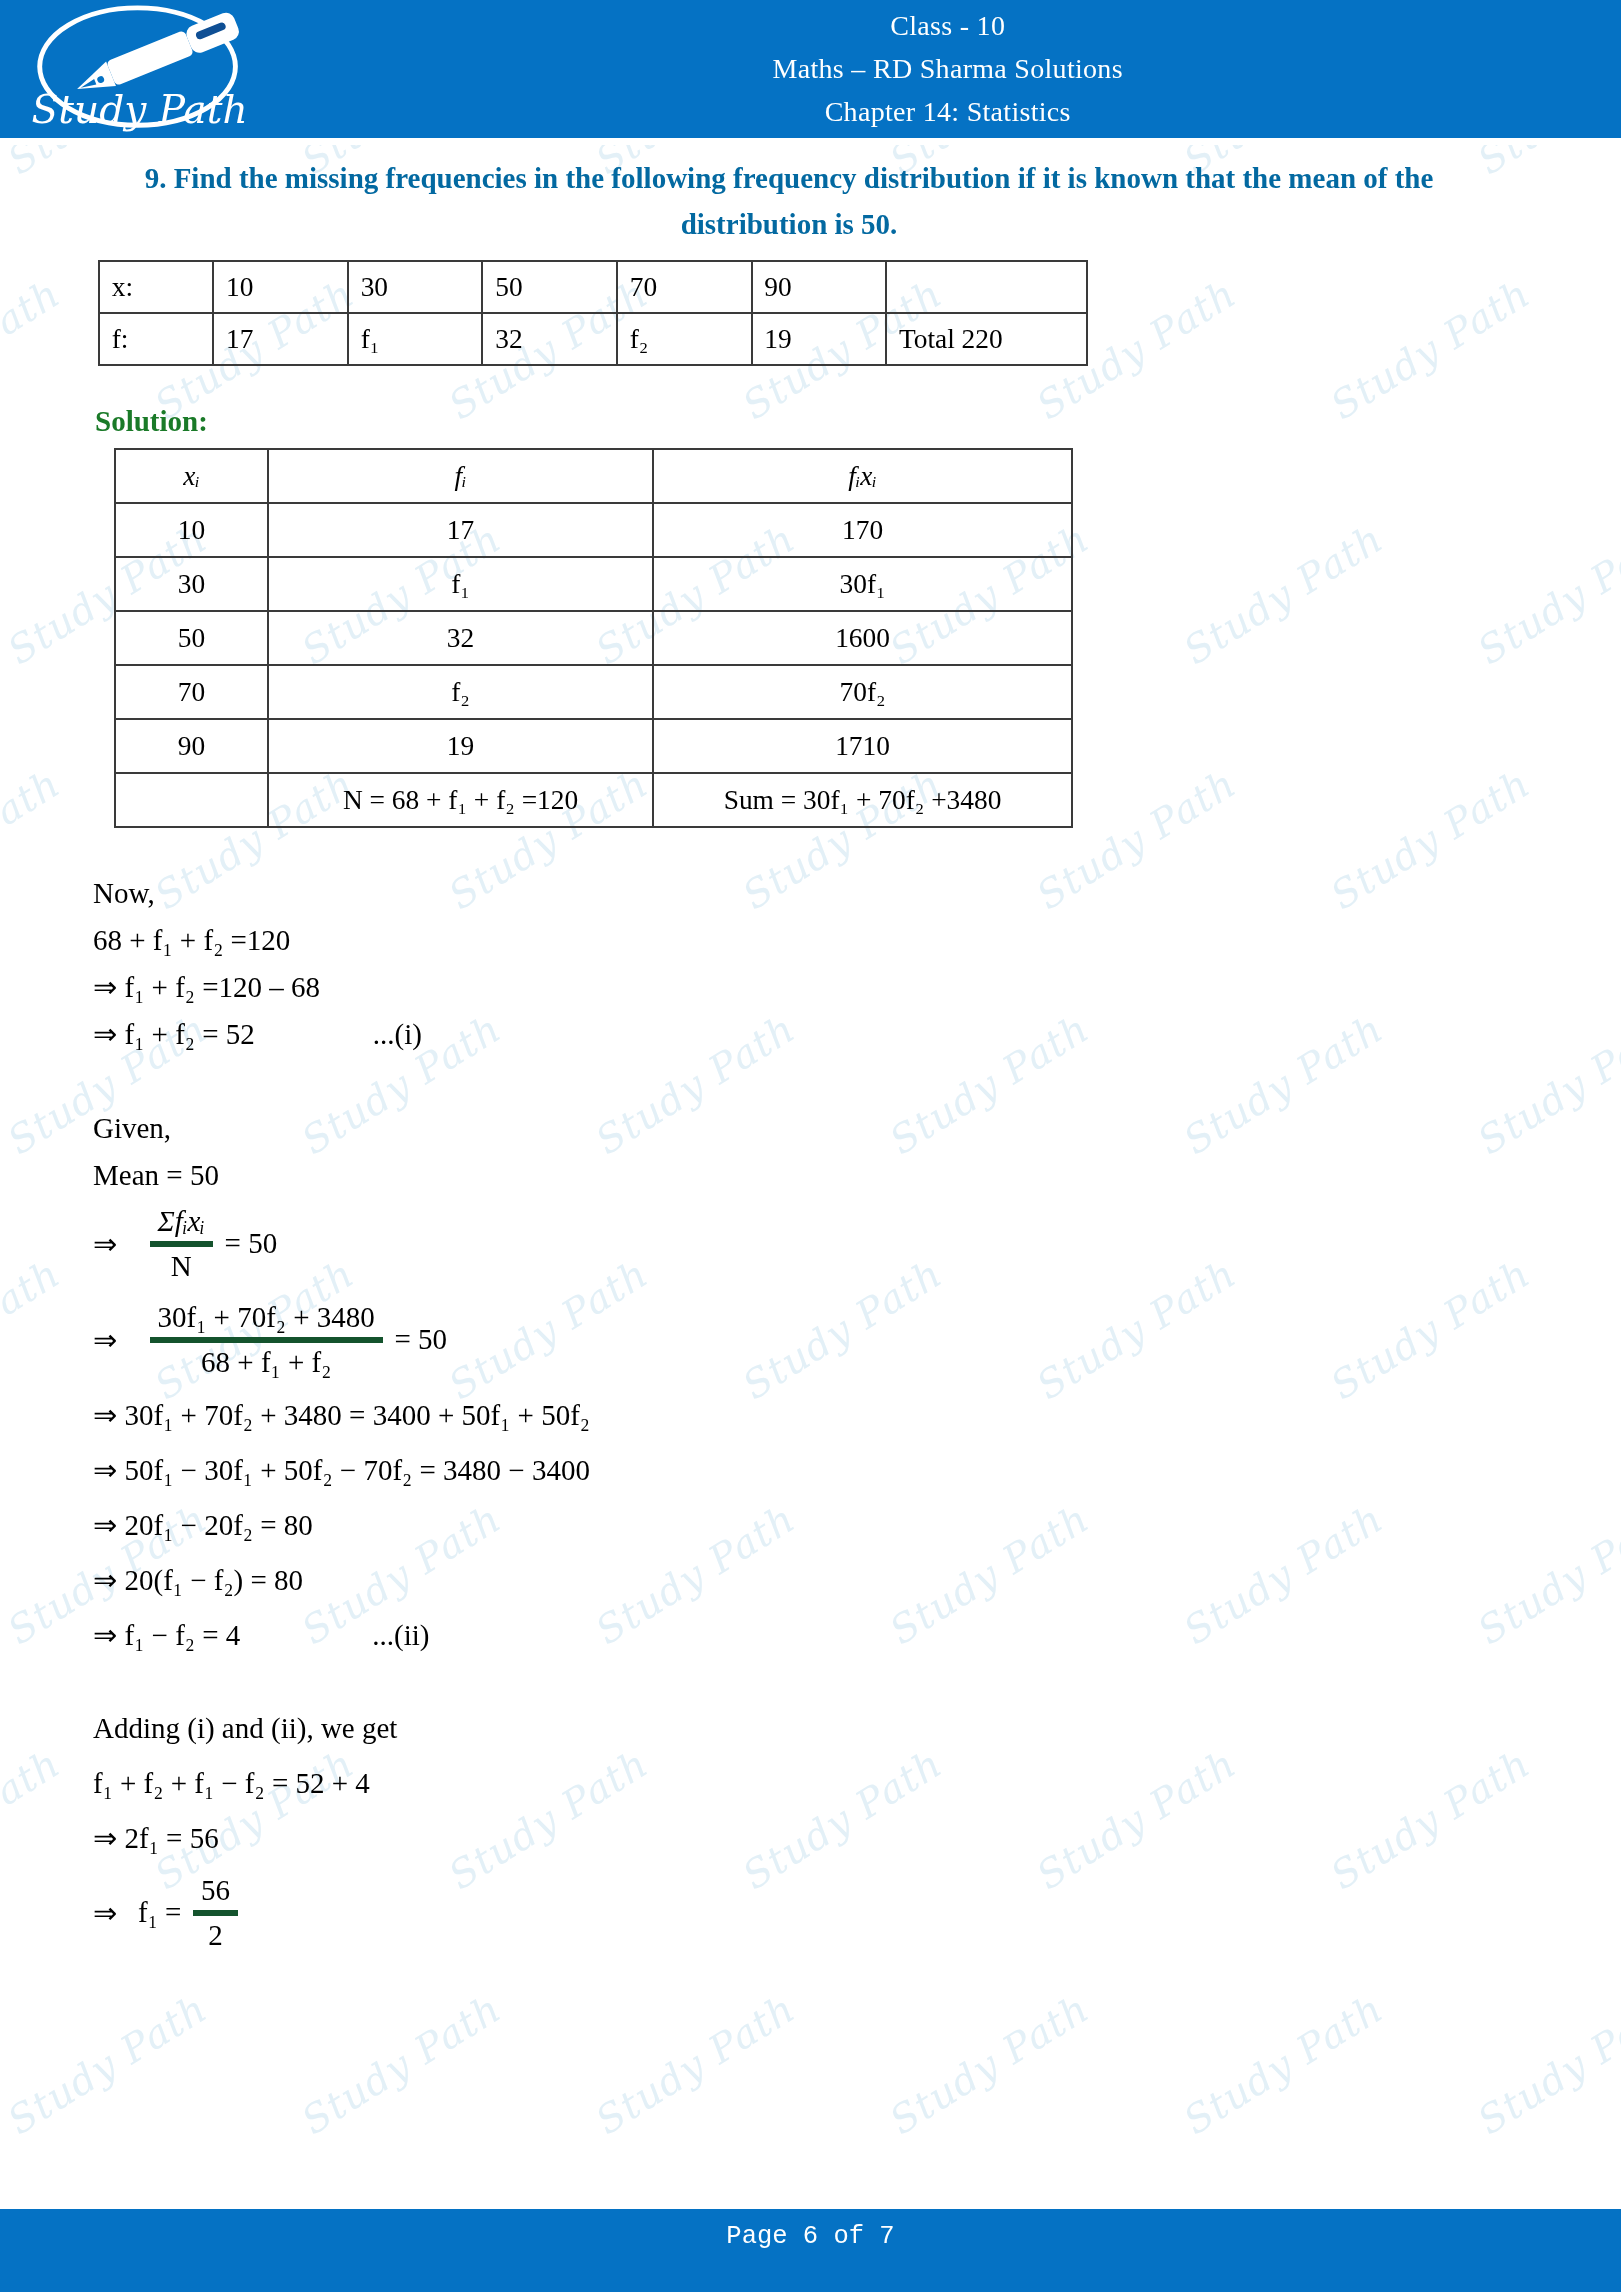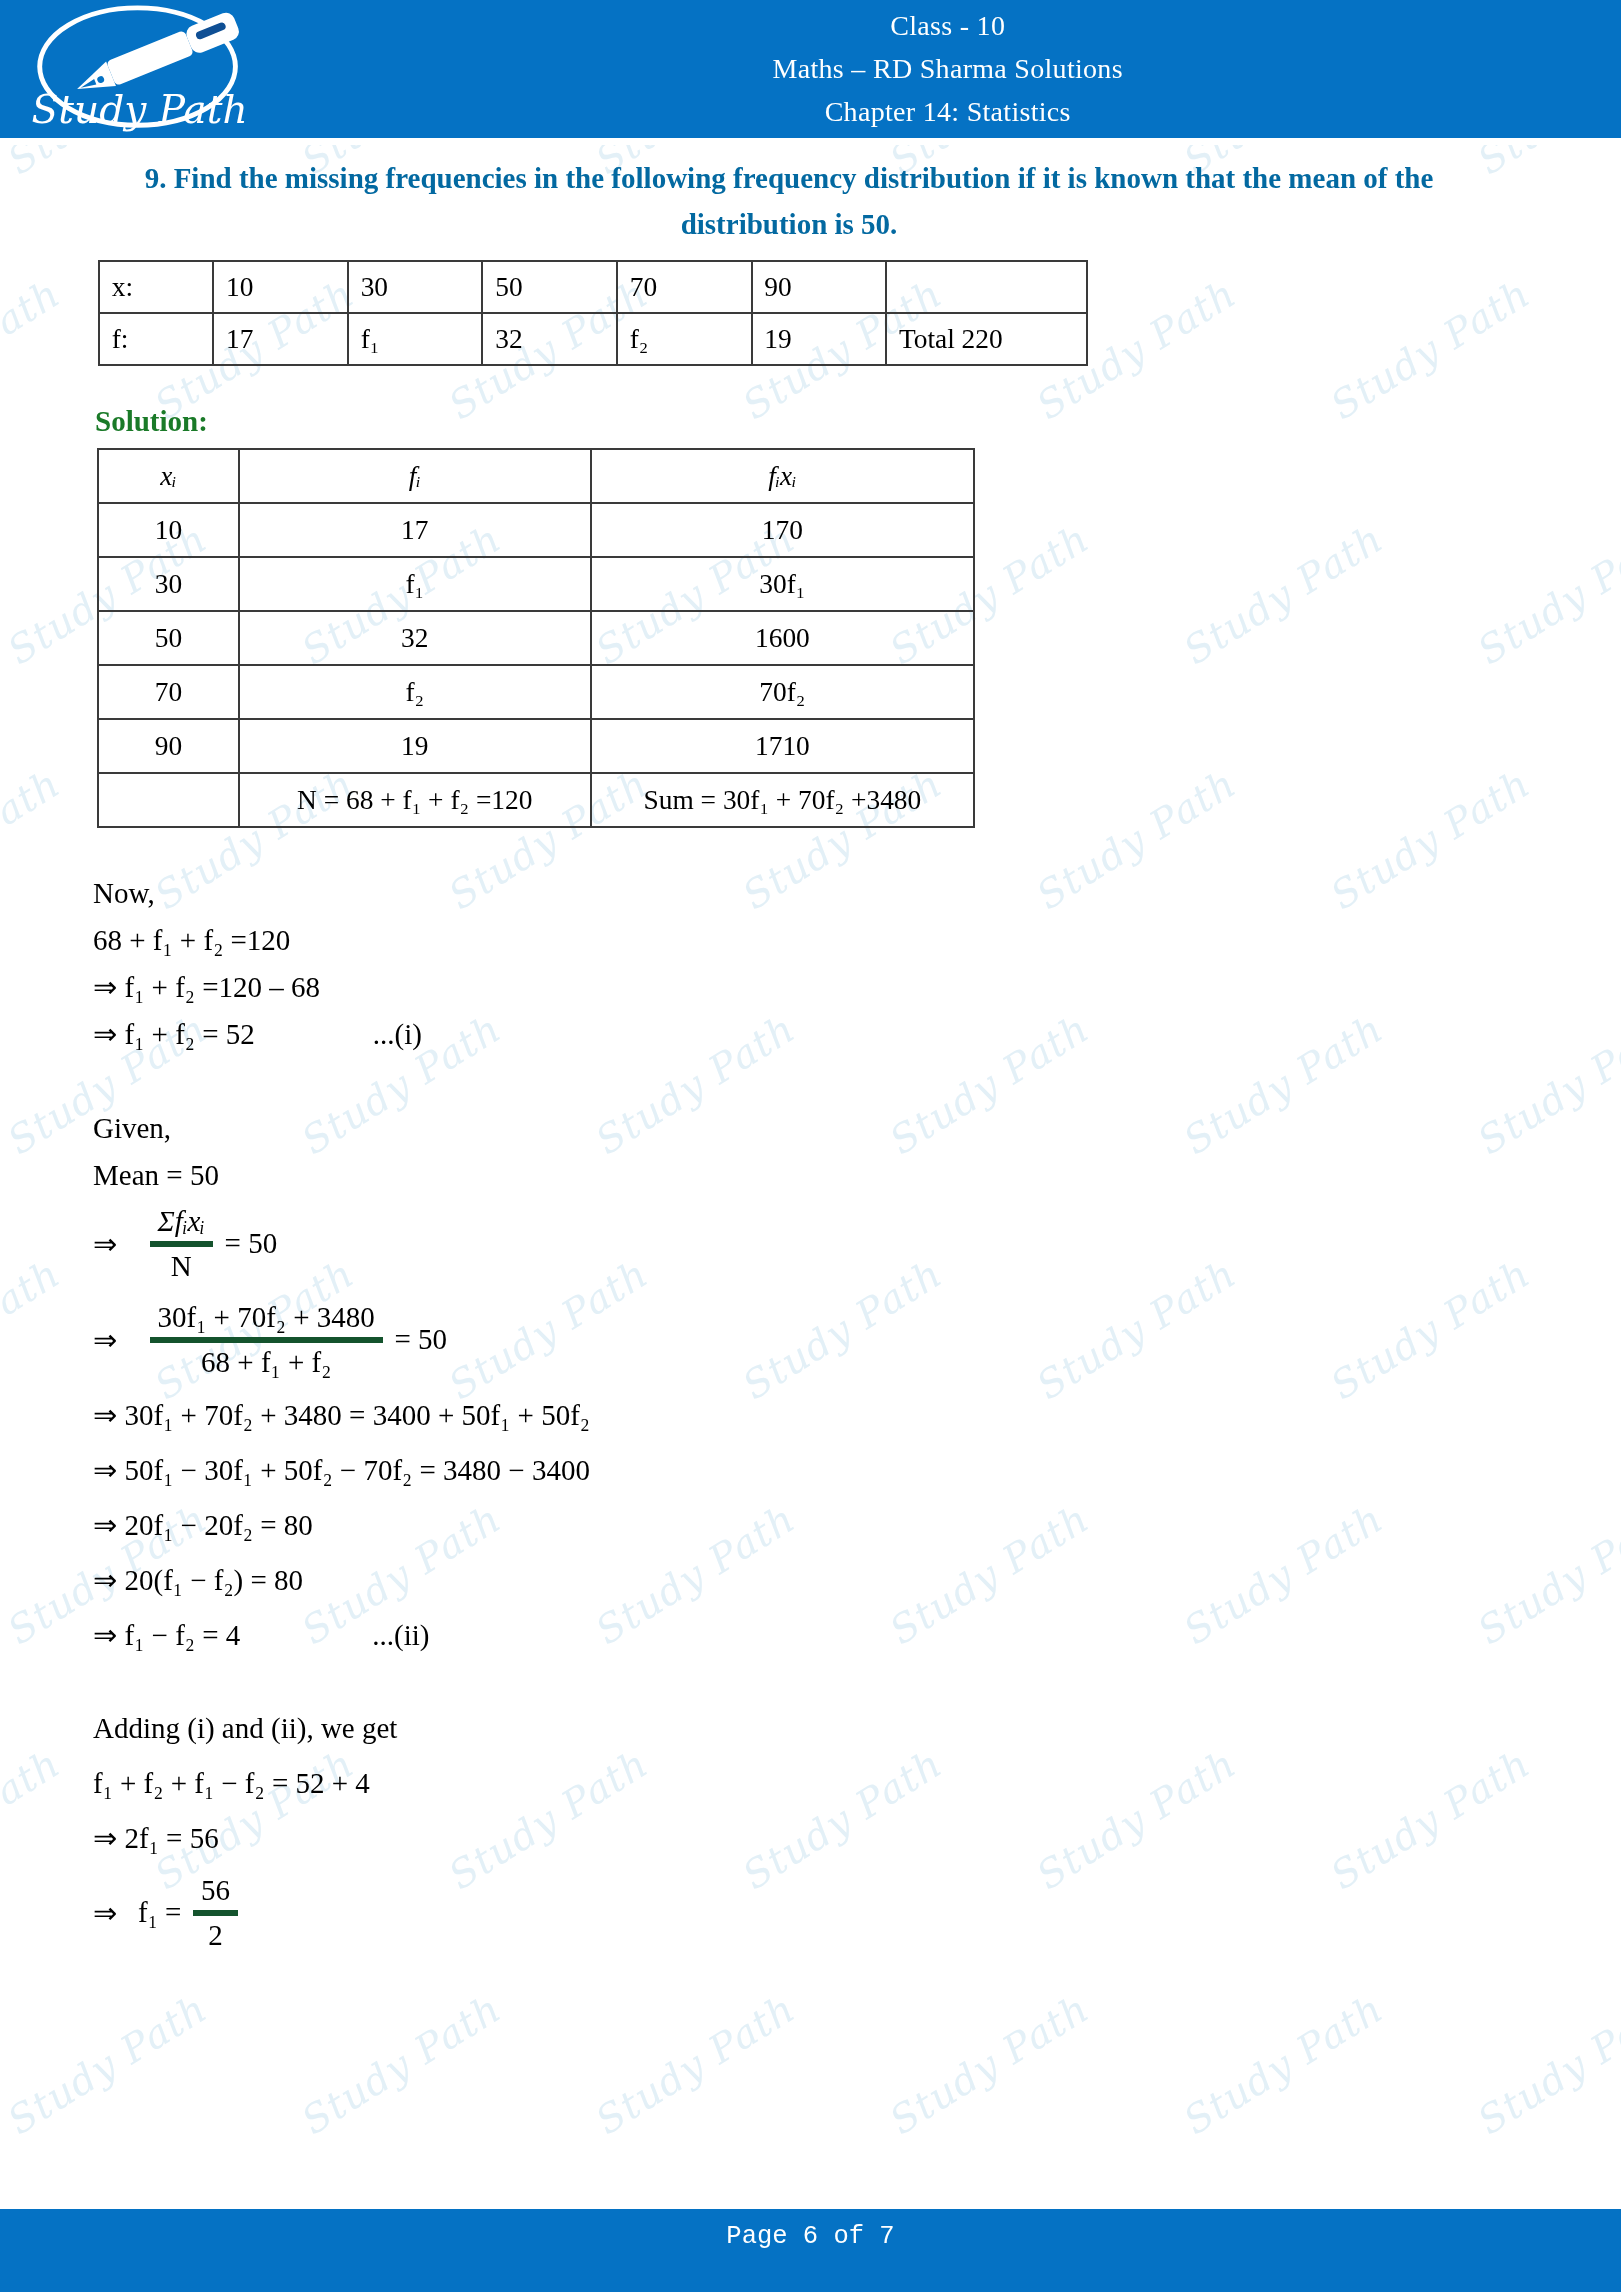--- a/index.html
+++ b/index.html
@@ -100,21 +100,21 @@
   #question-table td.tot { width: 216px; }
 
   .sol-label {
     color: #1a7a28;
     font-family: "Liberation Serif", serif;
     font-size: 29px;
     font-weight: 700;
     margin: 39px 0 9.8px 2px;
   }
 
-  #solution-table { width: 878px; margin: 0 0 0 4px; }
+  #solution-table { width: 959px; margin: 0 0 0 21px; }
   #solution-table td { height: 54px; text-align: center; }
   #solution-table td.c1 { width: 145px; }
   #solution-table td.c2 { width: 365px; }
   #solution-table td.c3 { width: 397px; }
   .mathit { font-style: italic; font-family: "Liberation Serif", serif; }
 
   
   .steps { margin-top: 43px; }
   .step {
     font-family: "Liberation Serif", serif;

